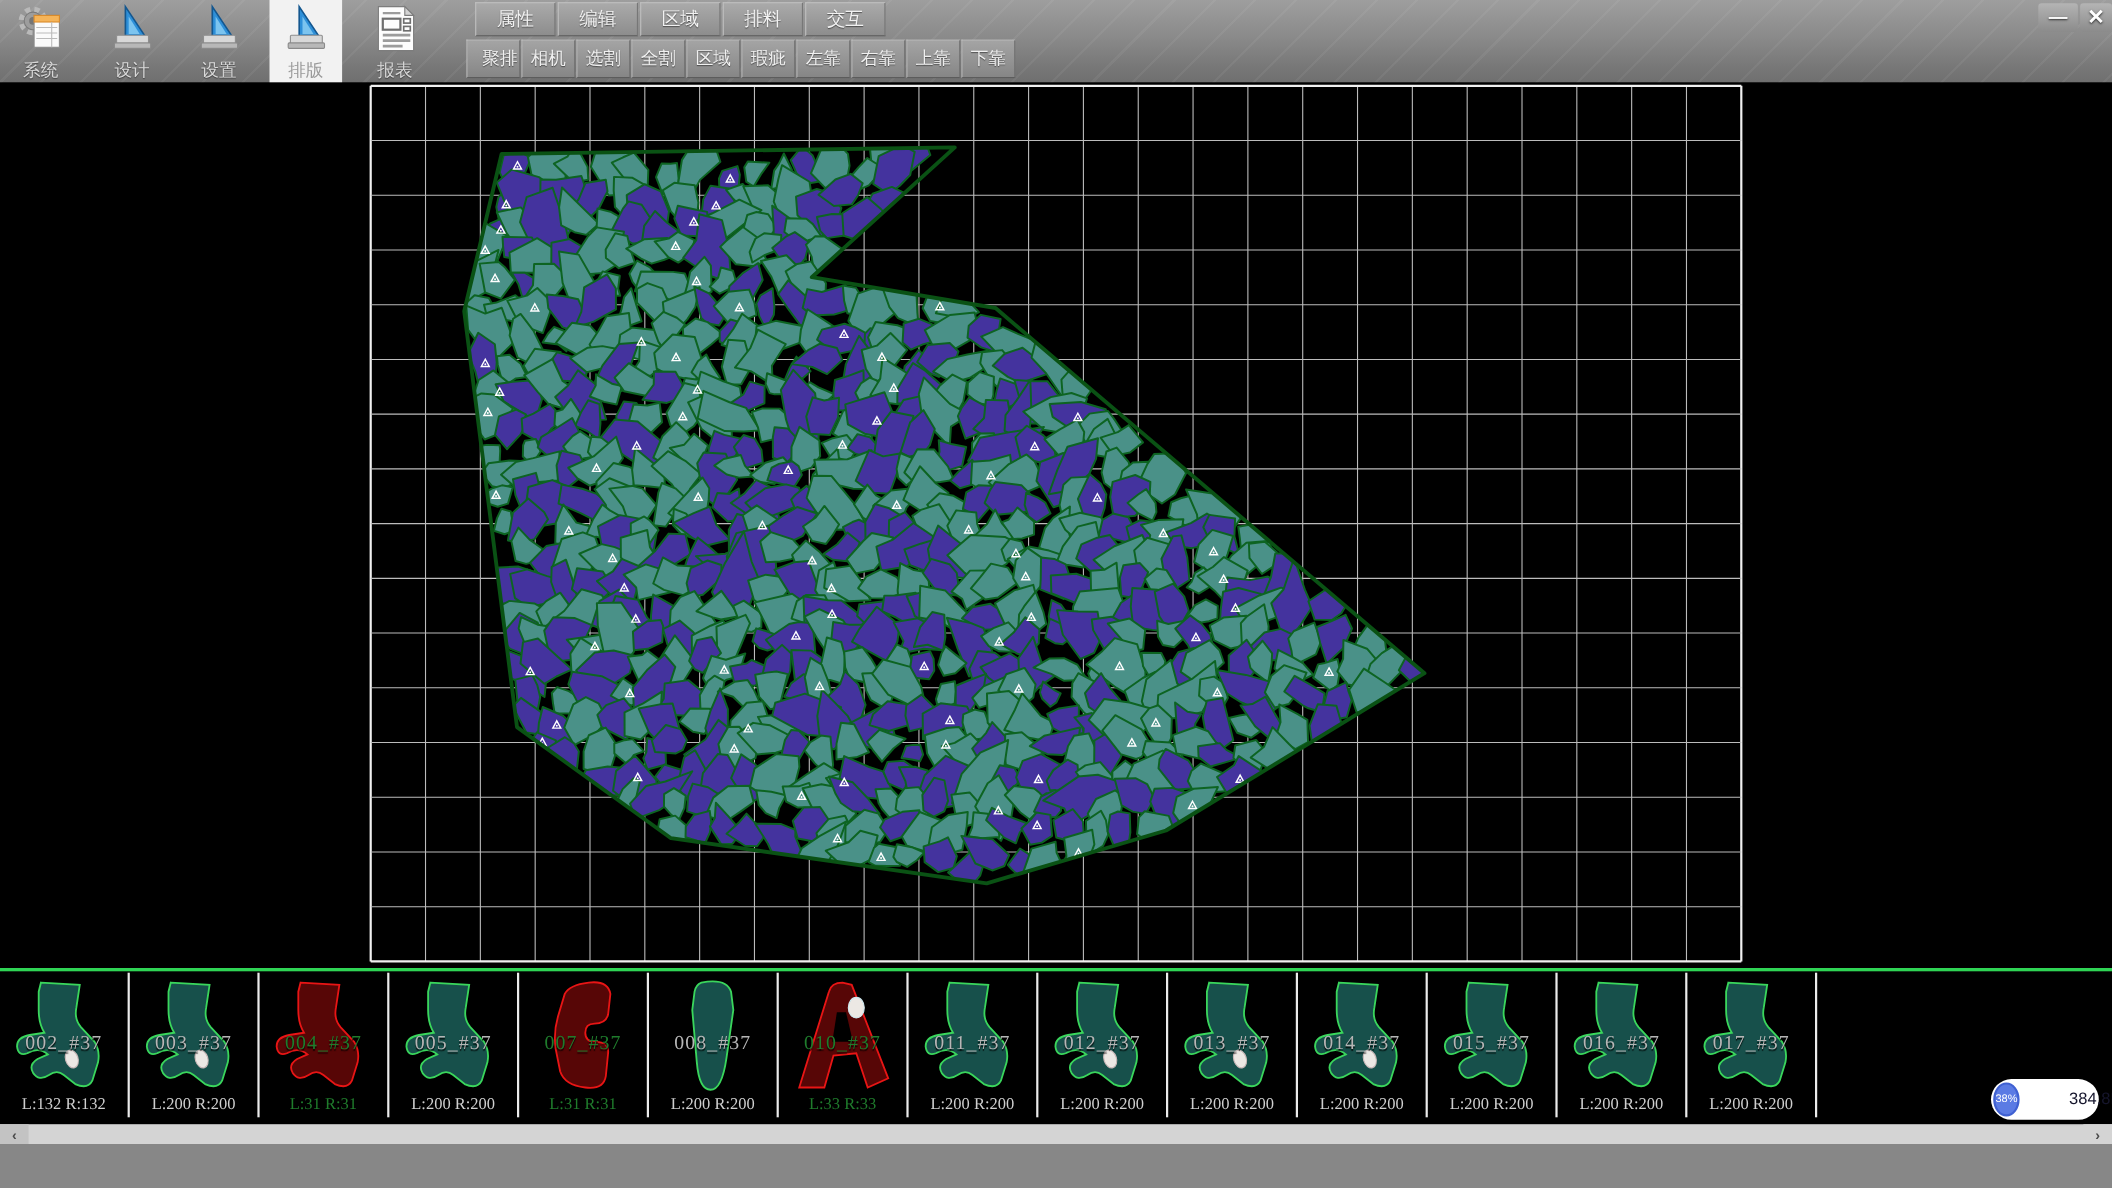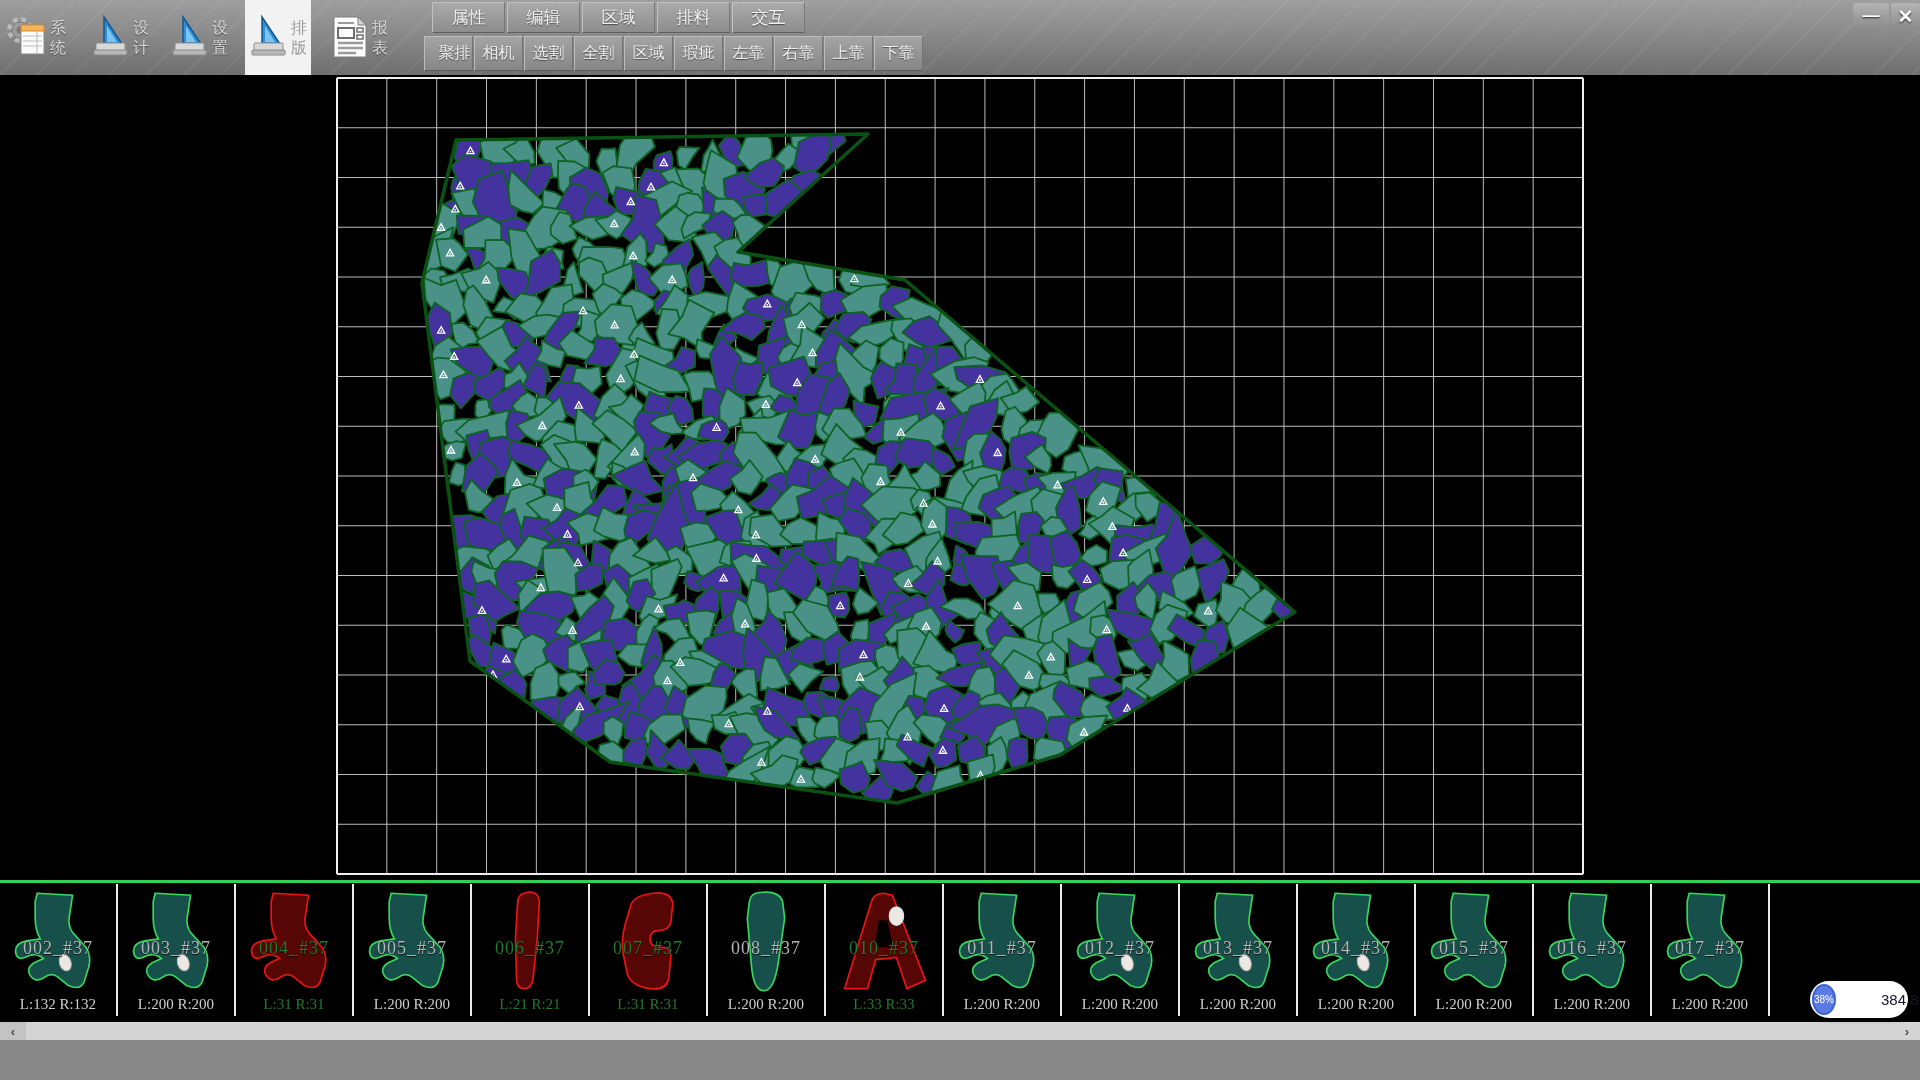--- a/index.html
+++ b/index.html
@@ -13,21 +13,21 @@
     position:absolute;top:0;left:0;width:1920px;height:75px;
     background:linear-gradient(180deg,#9e9e9e 0%,#8a8a8a 45%,#787878 80%,#6f6f6f 100%);
     border-bottom:1px solid #4a4a4a;
   }
   .toolbar .streaks{
     position:absolute;inset:0;pointer-events:none;
     background:repeating-linear-gradient(135deg,rgba(255,255,255,.05) 0 2px,rgba(0,0,0,0) 2px 26px);
   }
   .icon-btn{
     position:absolute;top:0;height:75px;width:66px;
-    display:flex;flex-direction:row;align-items:center;cursor:default;
+    display:flex;flex-direction:column;align-items:center;cursor:default;
   }
   .icon-btn.active{background:#f2f2f2;}
   .icon-btn svg{margin-top:3px;}
   .icon-btn .lbl{
     font-size:16px;color:#d9d9d9;line-height:20px;margin-top:1px;
     text-shadow:0 1px 1px rgba(0,0,0,.45);
   }
   .icon-btn.active .lbl{color:#9a9a9a;text-shadow:none;}
   .menu-btn{
     position:absolute;top:2px;width:73px;height:31px;
@@ -1012,27 +1012,20 @@
     </div>
     <div class="thumb teal">
       <svg width="104" height="112" viewBox="0 0 100 108">
        <path d="M30,6 L64,8 L61,28 Q59,38 65,45 L77,58 Q82,66 80,76 L75,92 Q71,100 60,95 L50,87 Q44,82 37,87 Q28,93 23,85 Q19,78 27,73 L36,69 Q28,62 18,68 Q10,71 9,62 Q9,54 20,52 L33,50 Q28,42 28,30 L28,14 Z" fill="#17504b" stroke="#3ad65c" stroke-width="1.6"></path>
      </svg>
      <div class="tid">005_#37</div>
      <div class="tlr">L:200 R:200</div>
     </div>
     <div class="thumb red">
       <svg width="104" height="112" viewBox="0 0 100 108">
-       <path d="M44,6 Q58,2 59,14 L57,50 L53,88 Q52,98 44,98 Q37,98 37,88 L36,50 L38,16 Q38,8 44,6 Z" fill="#570606" stroke="#e81515" stroke-width="1.6"></path>
-     </svg>
-     <div class="tid">006_#37</div>
-     <div class="tlr">L:21 R:21</div>
-    </div>
-    <div class="thumb red">
-      <svg width="104" height="112" viewBox="0 0 100 108">
        <path d="M55,6 Q72,4 74,16 L72,34 Q70,42 60,42 Q52,42 52,50 Q52,58 61,58 Q73,58 72,68 L70,88 Q68,100 52,98 Q34,96 30,84 L26,64 Q24,50 28,36 L34,16 Q38,8 55,6 Z" fill="#570606" stroke="#e81515" stroke-width="1.6"></path>
      </svg>
      <div class="tid">007_#37</div>
      <div class="tlr">L:31 R:31</div>
     </div>
     <div class="thumb teal">
       <svg width="104" height="112" viewBox="0 0 100 108">
        <path d="M40,6 Q62,2 66,14 L68,30 L62,72 Q58,100 48,100 Q38,100 36,76 L32,30 L34,14 Q35,8 40,6 Z" fill="#17504b" stroke="#3ad65c" stroke-width="1.6"></path>
      </svg>
      <div class="tid">008_#37</div>

